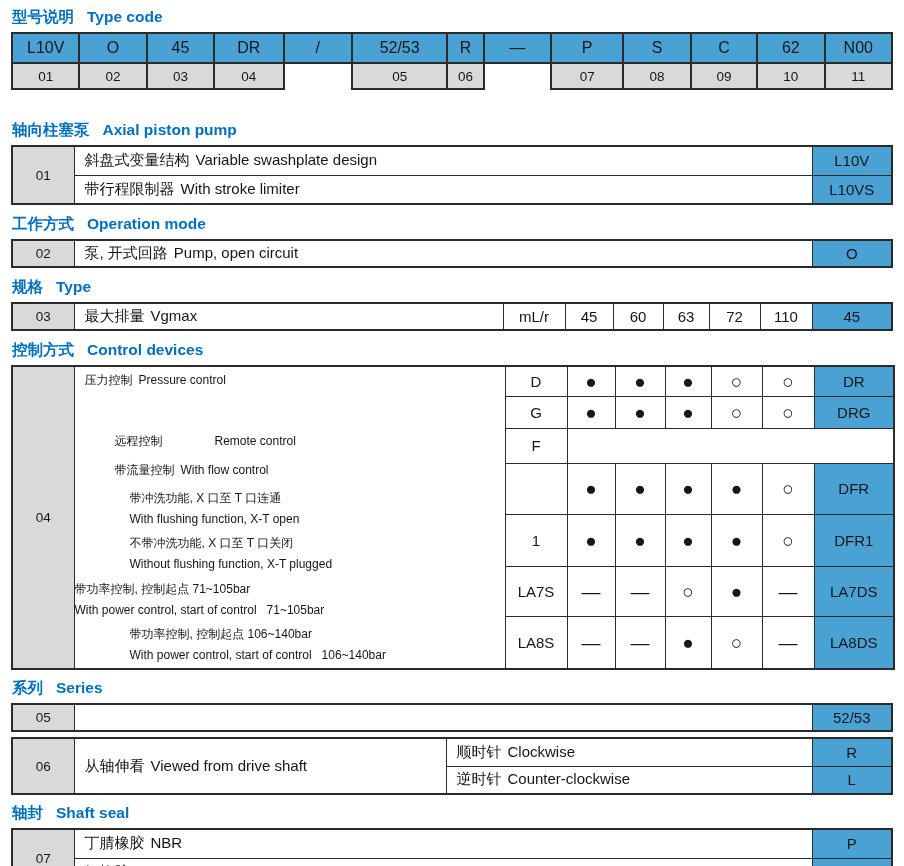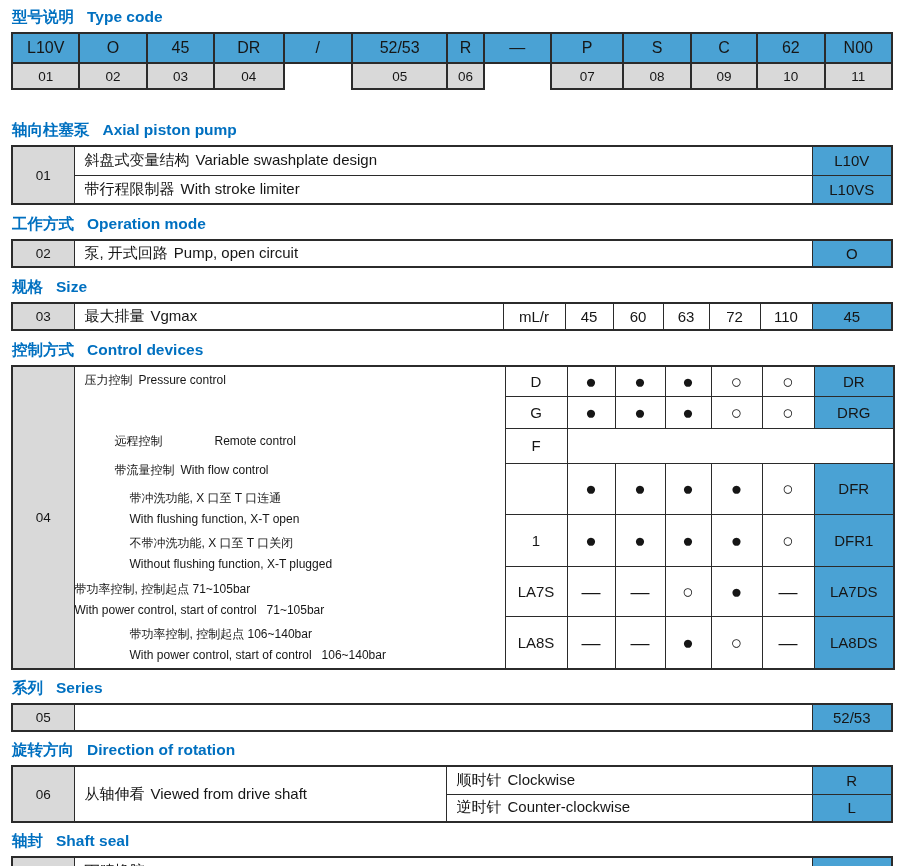--- a/index.html
+++ b/index.html
@@ -150,21 +150,21 @@
     <tbody>
         <tr class="r27">
       <td class="id">02</td>
       <td class="desc"><span>泵, 开式回路</span><span class="en">Pump, open circuit</span></td>
       <td class="blue">O</td>
     </tr>
   </tbody>
     </table>
 
   <div class="sec-h h-size">
-    <span class="zh">规格</span><span class="en">Size</span>
+    <span class="zh">规格</span><span class="en">Type</span>
   </div>
   <table>
     <colgroup>
       <col style="width:62px">
         <col>
         <col style="width:62px">
       <col style="width:48px">
         <col style="width:50px">
         <col style="width:46px">
         <col style="width:51px">
@@ -304,23 +304,20 @@
       </colgroup>
     <tbody>
         <tr class="r27">
       <td class="id">05</td>
       <td class="desc"></td>
       <td class="blue">52/53</td>
     </tr>
   </tbody>
     </table>
 
-  <div class="sec-h h-rot">
-    <span class="zh">旋转方向</span><span class="en">Direction of rotation</span>
-  </div>
   <table>
     <colgroup>
         <col style="width:62px">
         <col style="width:372px">
         <col>
         <col style="width:80px">
       </colgroup>
     <tbody>
         <tr class="r28">
       <td class="id" rowspan="2">06</td>

